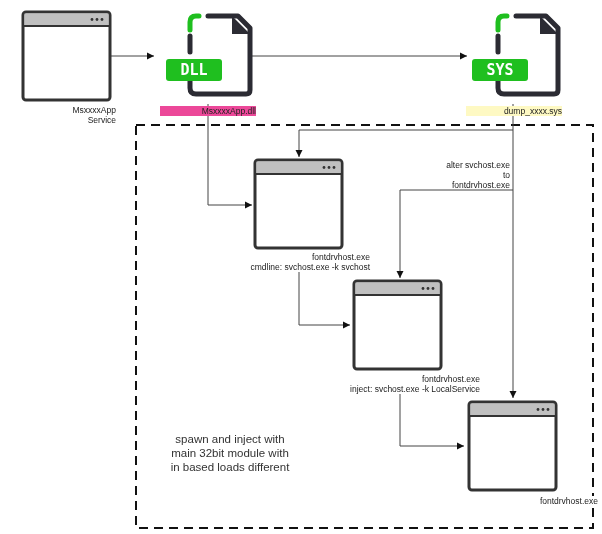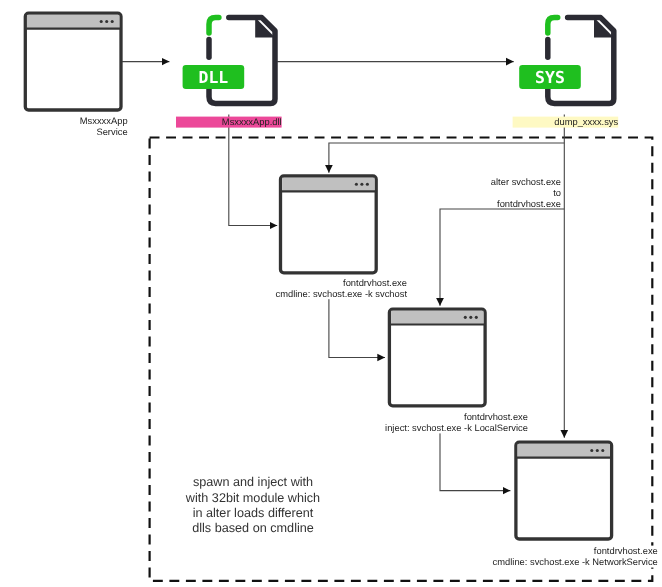--- a/index.html
+++ b/index.html
@@ -98,27 +98,25 @@
 <div class="lbl" style="left:228px; top:252px; width:142px; background:#fff;">
   <div>fontdrvhost.exe</div>
   <div>cmdline: svchost.exe -k svchost</div>
 </div>
 <div class="lbl" style="left:318px; top:374px; width:162px; background:#fff;">
   <div>fontdrvhost.exe</div>
   <div>inject: svchost.exe -k LocalService</div>
 </div>
 <div class="lbl" style="left:428px; top:496px; width:170px; background:#fff;">
   <div>fontdrvhost.exe</div>
-  <div>cmdline: svchost.exe -k NetworkService</div>
 </div>
 
 <div class="lbl" style="left:430px; top:160px; width:80px;">
   <div>alter svchost.exe</div>
   <div>to</div>
   <div>fontdrvhost.exe</div>
 </div>
 
 <div class="note" style="left:160px; top:384px; width:140px;margin-top:48px;">
   <div>spawn and inject with</div>
-  <div>with 32bit module which</div>
-  <div>in alter loads different</div>
-  <div>dlls based on cmdline</div>
+  <div>main 32bit module with</div>
+  <div>in based loads different</div>
 </div>
 
 </body></html>

